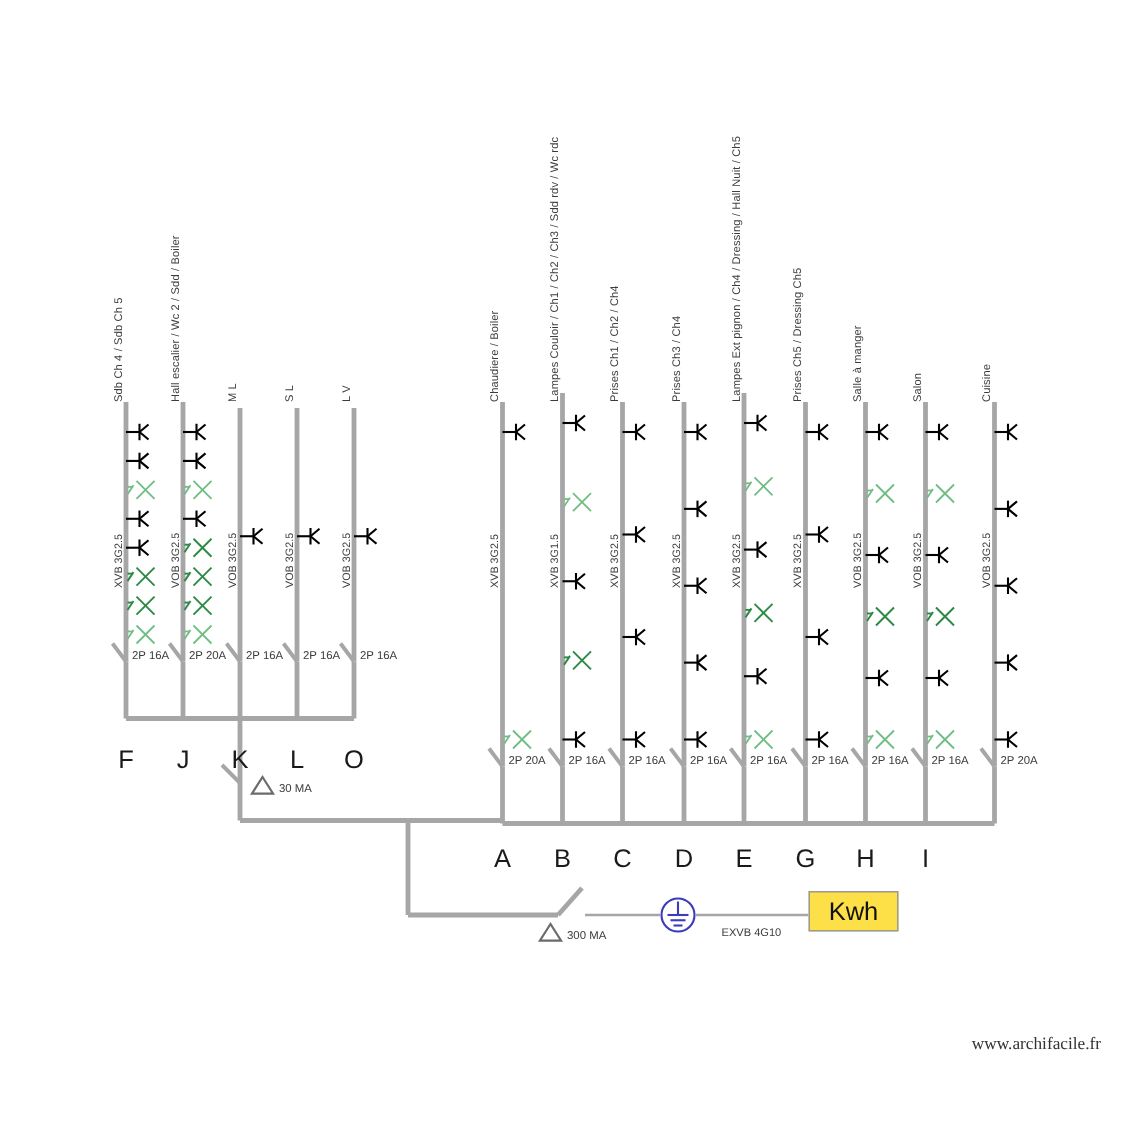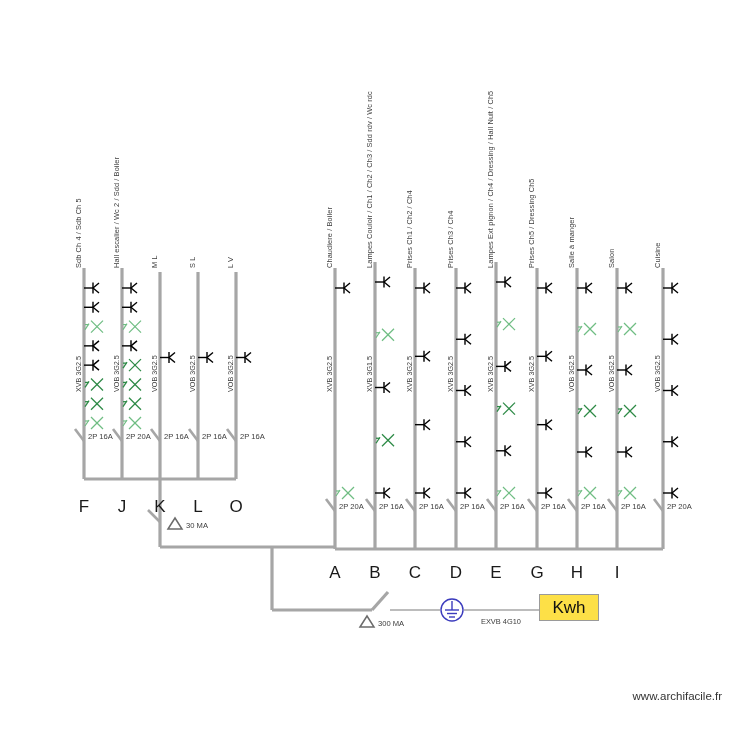--- a/index.html
+++ b/index.html
@@ -119,23 +119,23 @@
     justify-content: center;
   }
   .kwh-box span {
     font-family: "Liberation Sans", sans-serif;
     font-size: 17px;
     color: #111;
     line-height: 1;
   }
   .watermark {
     position: absolute;
-    right: 28px;
+    right: 16px;
     bottom: 48px;
-    font-family: Liberation Sans, sans-serif;
+    font-family: Liberation Serif, serif;
     font-size: 11.5px;
     color: #333333;
   }
 </style>
 </head>
 <body>
 
 <div id="canvas">
 
   <svg class="sheet" viewBox="0 0 750 750">

